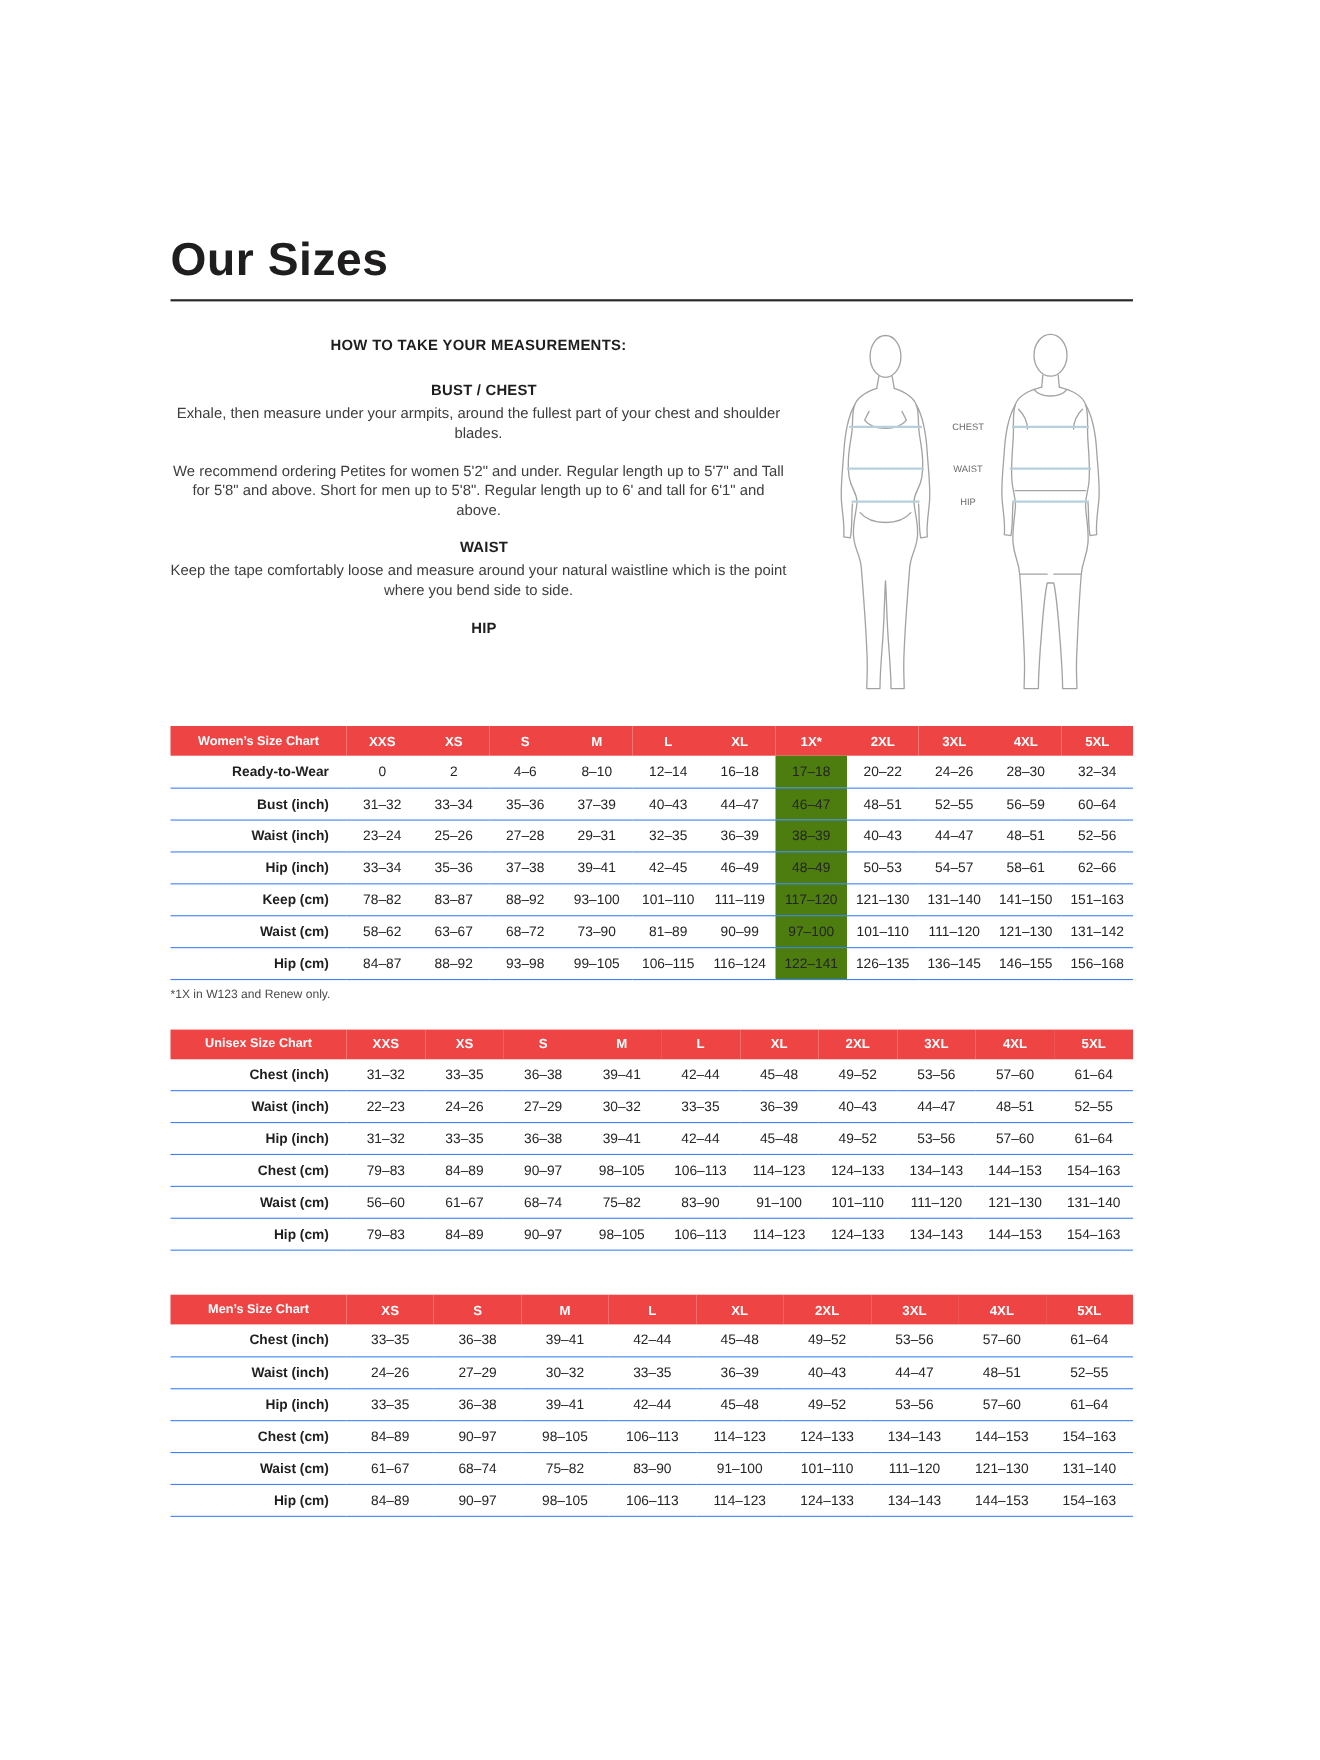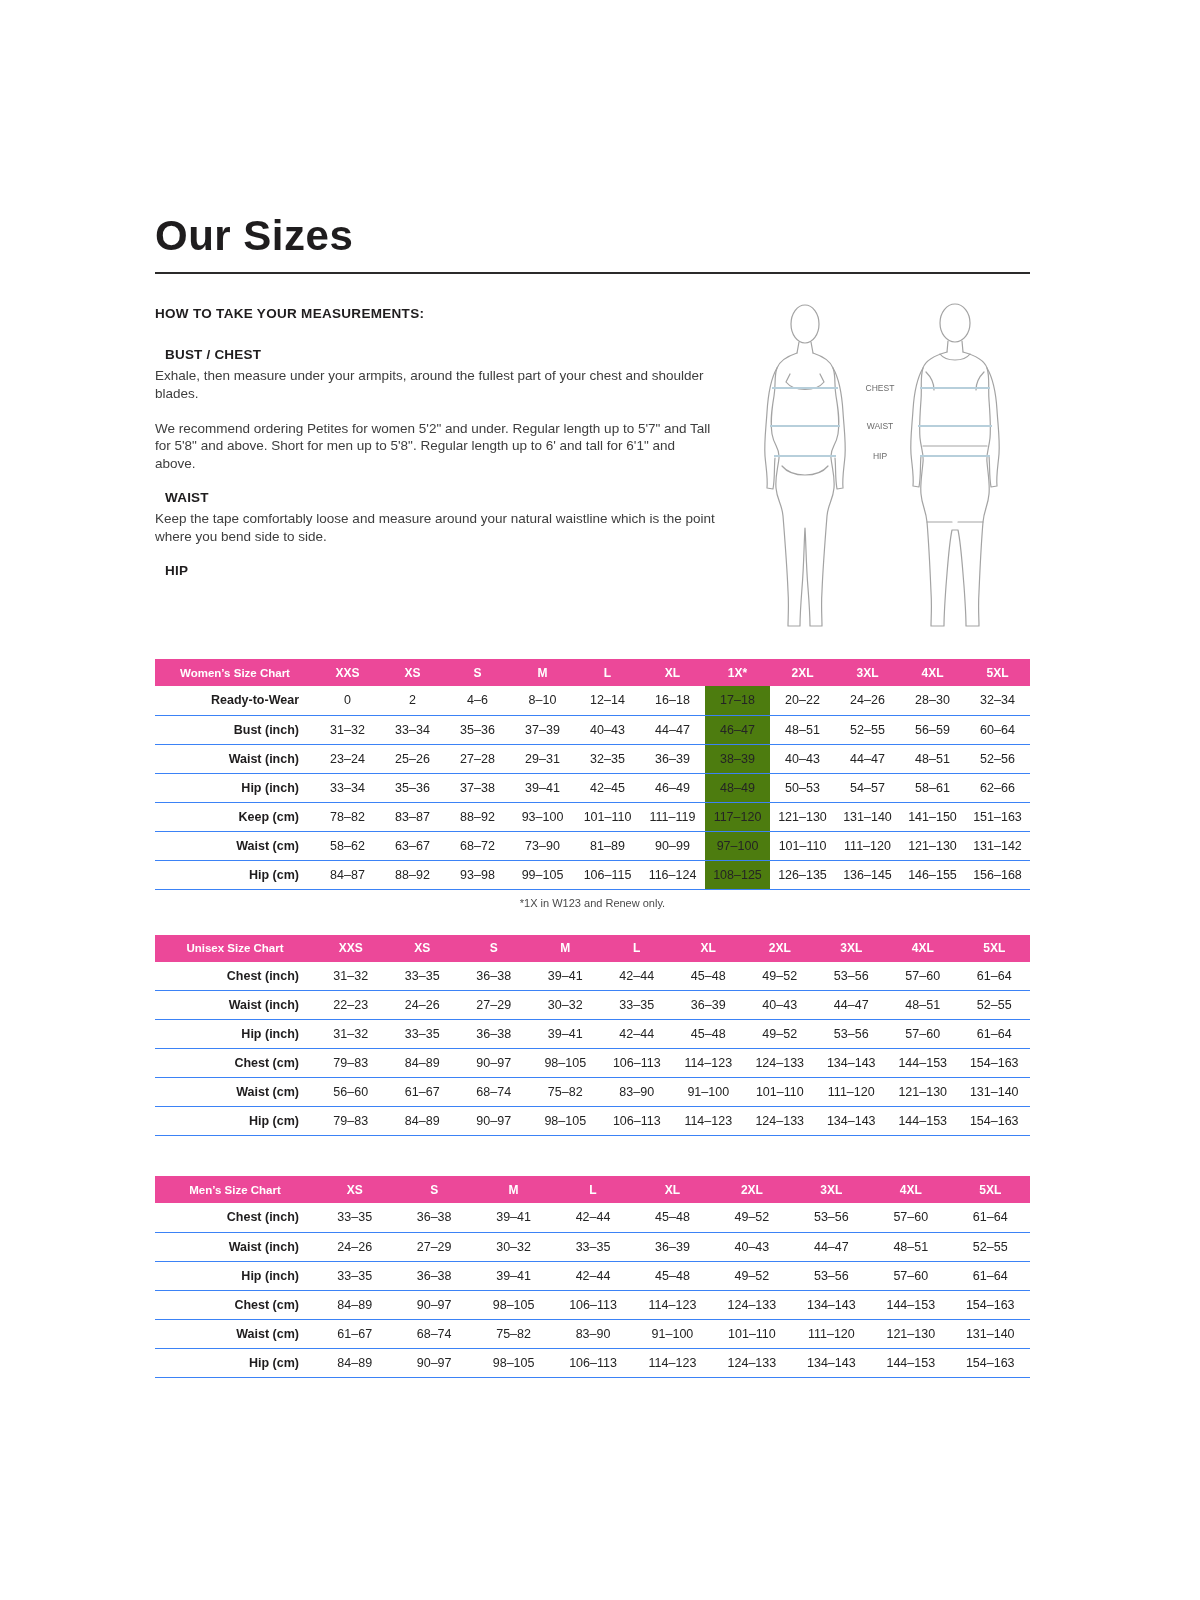--- a/index.html
+++ b/index.html
@@ -12,51 +12,51 @@
   }
   .page { padding:212px 170px 0 155px; width:1200px; }
 
   .title {
     font-size:42px; font-weight:800; letter-spacing:.5px;
     color:#1f1d1e;
   }
   .rule { border-bottom:2px solid #2b2a2a; margin-top:12px; margin-bottom:32px; width:875px; }
 
   .intro { display:flex; justify-content:space-between; width:875px; }
-  .intro-text { width:560px; }
+  .intro-text { width:560px;text-align:center; }
   .howto { font-size:13.5px; font-weight:700; letter-spacing:.3px; color:#1f1d1e; margin-bottom:26px; }
   .section { margin-bottom:17px; }
   .section h3 { font-size:13.5px; font-weight:700; color:#1f1d1e; margin-bottom:5px; letter-spacing:.2px;padding-left:10px; }
   .section p { font-size:13.5px; line-height:1.32; color:#3d3d3d; }
 
   .figures { width:300px; margin-top:-10px; }
 
   .table-block { width:875px; }
   .table-block.womens { margin-top:14px; }
   .table-block.unisex { margin-top:26px; }
   .table-block.mens   { margin-top:40px; }
 
   table.size-table {
     width:875px; border-collapse:collapse; table-layout:fixed;
     font-size:12.5px; color:#242424;
   }
   table.size-table thead th {
-    background:#ec4899; color:#ffffff; font-weight:700;
+    background:#ef4444; color:#ffffff; font-weight:700;
     font-size:12px; height:27px; text-align:center;
   }
   table.size-table thead th:first-child { width:160px; font-size:11.5px; }
   table.size-table tbody tr { height:29px; border-bottom:1px solid #3b82f6; }
   table.size-table tbody th {
     text-align:right; padding-right:16px; font-weight:700; color:#1f1d1e; font-size:12.5px;
   }
   table.size-table tbody td { text-align:center; }
   table.size-table tbody td.hl { background:#4d7c0f; }
 
   .footnote {
-    width:875px; text-align:center; font-size:11px; color:#4a4a4a; margin-top:7px;
+    width:875px; text-align:left; font-size:11px; color:#4a4a4a; margin-top:7px;
   }
 </style>
 </head>
 <body>
 
 <div class="page">
 
   <h1 class="title">Our Sizes</h1>
   <div class="rule"></div>
 
@@ -221,21 +221,21 @@
             <td>131–142</td>
           </tr>
           <tr>
             <th>Hip (cm)</th>
             <td>84–87</td>
             <td>88–92</td>
             <td>93–98</td>
             <td>99–105</td>
             <td>106–115</td>
             <td>116–124</td>
-            <td class="hl">108–125</td>
+            <td class="hl">122–141</td>
             <td>126–135</td>
             <td>136–145</td>
             <td>146–155</td>
             <td>156–168</td>
           </tr>
         </tbody>
       </table>
     <div class="footnote">*1X in W123 and Renew only.</div>
   </div>
 

